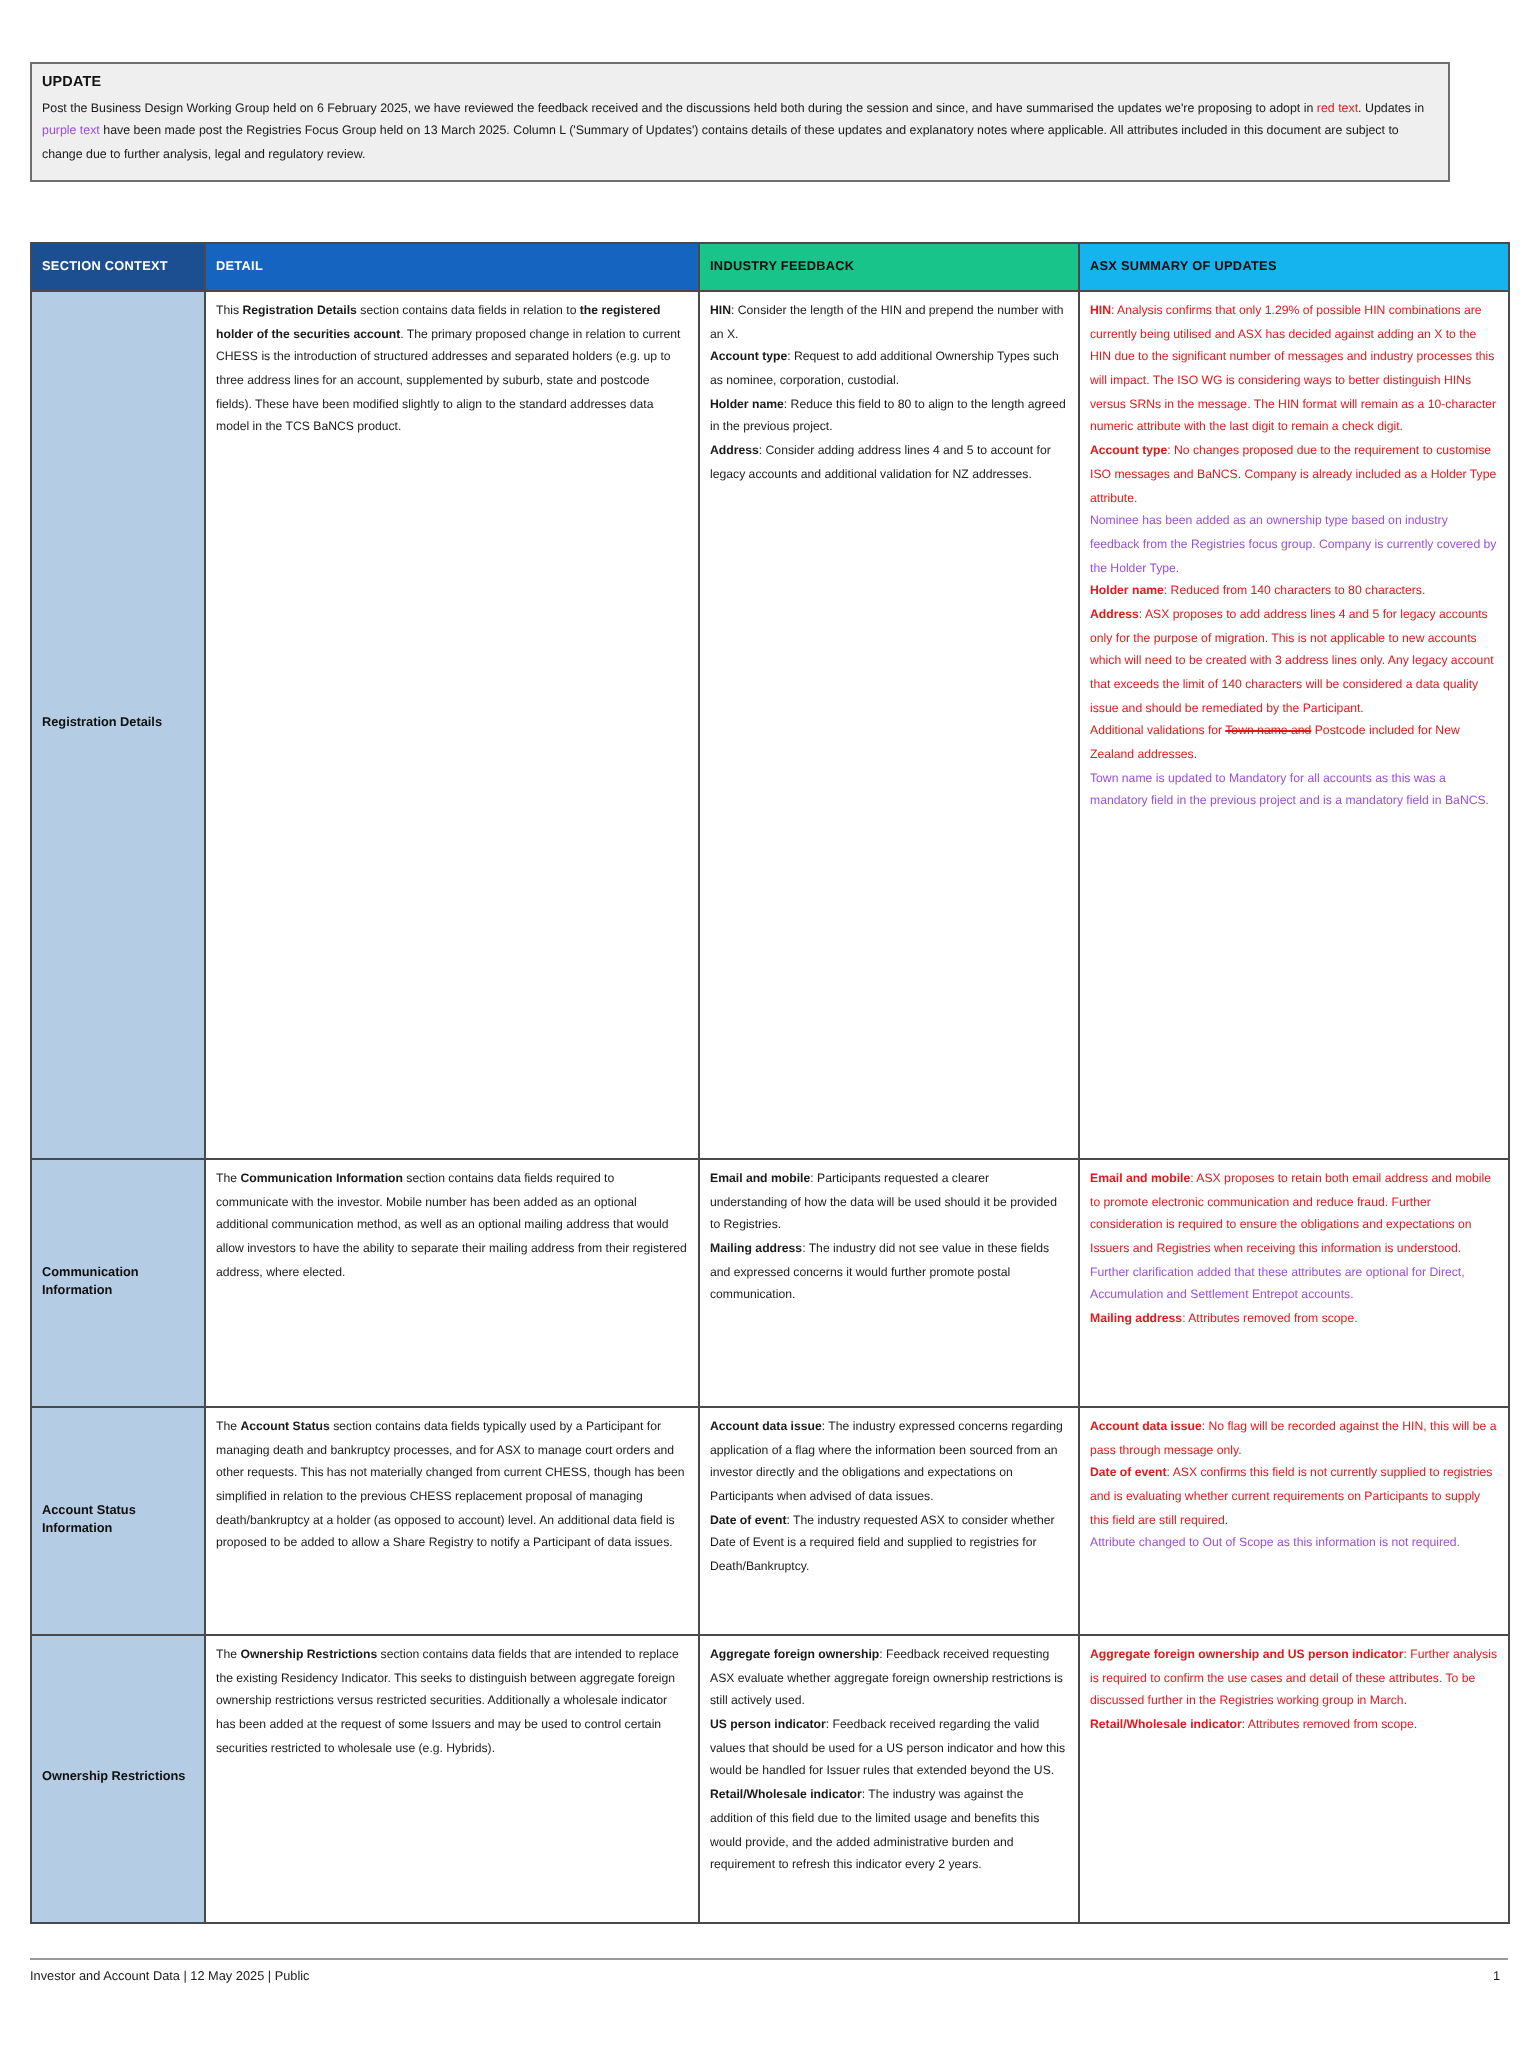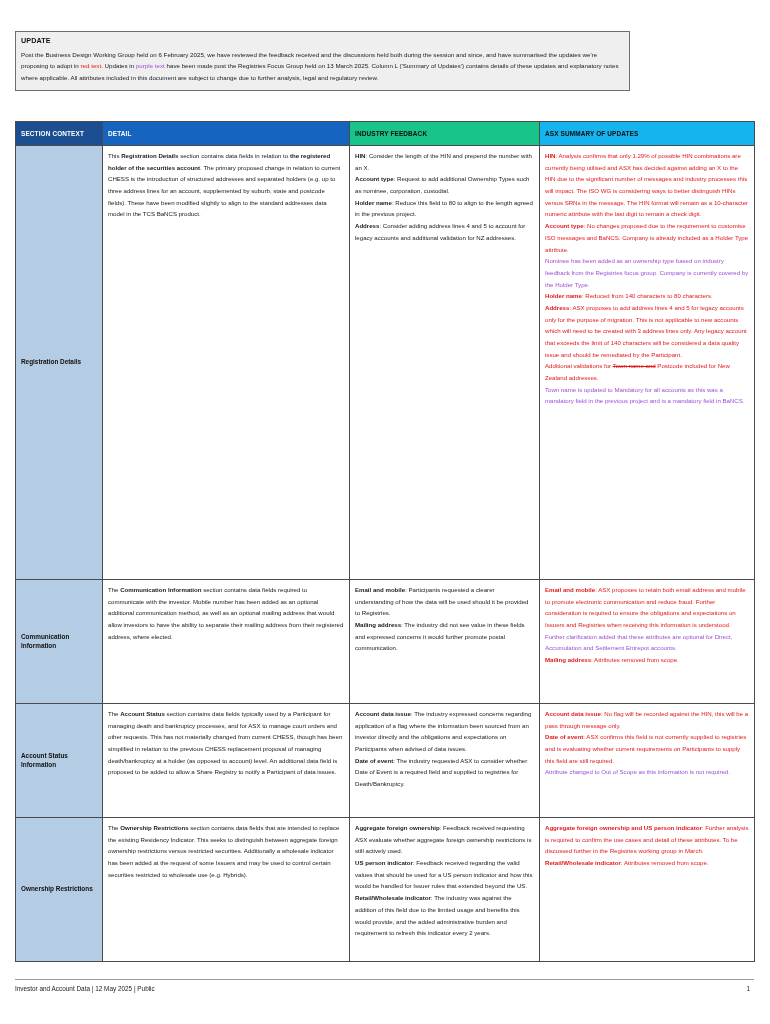--- a/index.html
+++ b/index.html
@@ -23,21 +23,21 @@
     height: 1024px;
     background: #ffffff;
     padding: 0;
   }
 
   
   .update-box {
     position: absolute;
     left: 15px;
     top: 31px;
-    width: 615px;
+    width: 710px;
     border: 1px solid #6f6f6f;
     background: #efefef;
   }
   .update-title {
     font-size: 7.2px;
     font-weight: bold;
     color: #111;
     padding: 4px 5px 3px 5px;
     letter-spacing: .1px;
   }

